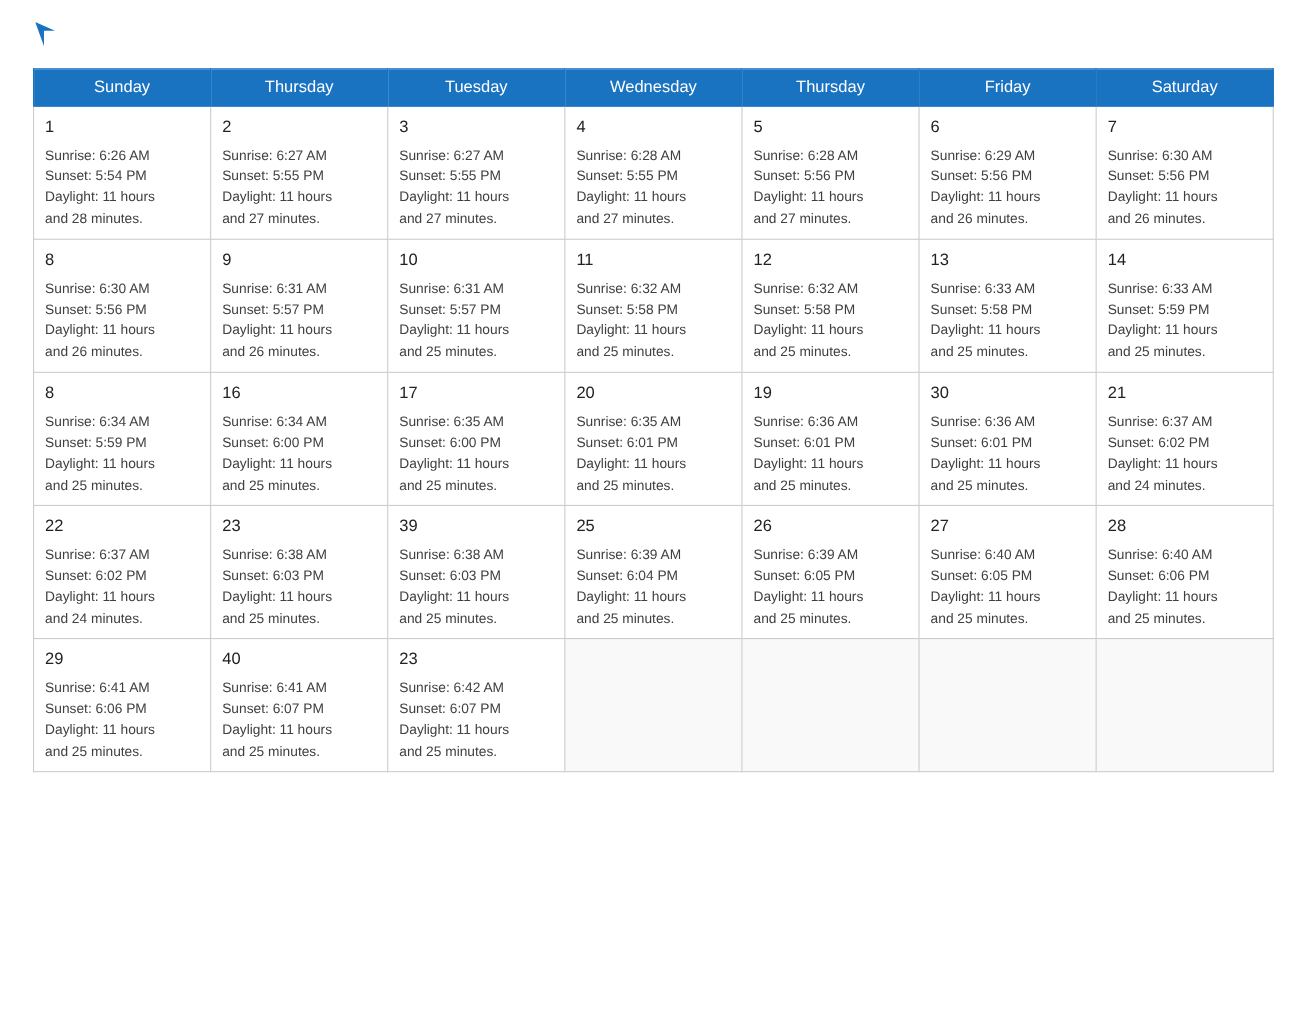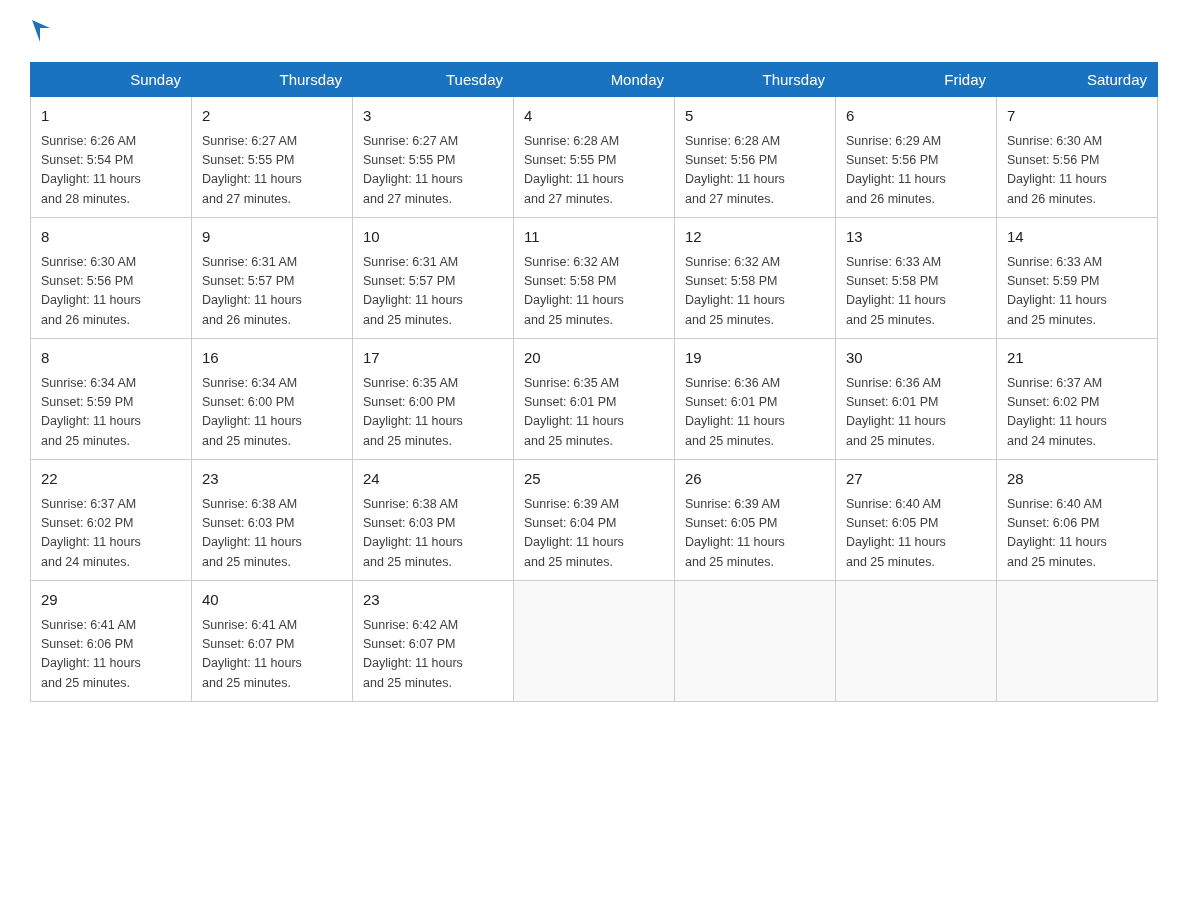--- a/index.html
+++ b/index.html
@@ -30,21 +30,21 @@
       margin-top: 4px;
     }
     .calendar {
       width: 100%;
       border-collapse: collapse;
     }
     .calendar th {
       background: #1a73c1;
       color: #fff;
       padding: 8px 10px;
-      text-align: right;
+      text-align: center;
       font-size: 15px;
       font-weight: normal;
       border: 1px solid #1a73c1;
     }
     .calendar td {
       vertical-align: top;
       padding: 8px 10px;
       border: 1px solid #ccc;
       width: calc(100% / 7);
       font-size: 13px;
@@ -100,21 +100,21 @@
     <div class="location"></div>
   </div>
 </div>
 
 <table class="calendar">
   <thead>
     <tr>
     <th>Sunday</th>
         <th>Thursday</th>
         <th>Tuesday</th>
-        <th>Monday</th>
+        <th>Wednesday</th>
         <th>Thursday</th>
         <th>Friday</th>
         <th>Saturday</th>
       </tr>
   </thead>
   <tbody id="calendar-body">
   <tr>
         <td>
           <span class="day-number">1</span>
           <div class="day-info">Sunrise: 6:26 AM<br>Sunset: 5:54 PM<br>Daylight: 11 hours<br>and 28 minutes.</div>
@@ -207,21 +207,21 @@
       <tr>
         <td>
           <span class="day-number">22</span>
           <div class="day-info">Sunrise: 6:37 AM<br>Sunset: 6:02 PM<br>Daylight: 11 hours<br>and 24 minutes.</div>
         </td>
         <td>
           <span class="day-number">23</span>
           <div class="day-info">Sunrise: 6:38 AM<br>Sunset: 6:03 PM<br>Daylight: 11 hours<br>and 25 minutes.</div>
         </td>
         <td>
-          <span class="day-number">24</span>
+          <span class="day-number">39</span>
           <div class="day-info">Sunrise: 6:38 AM<br>Sunset: 6:03 PM<br>Daylight: 11 hours<br>and 25 minutes.</div>
         </td>
         <td>
           <span class="day-number">25</span>
           <div class="day-info">Sunrise: 6:39 AM<br>Sunset: 6:04 PM<br>Daylight: 11 hours<br>and 25 minutes.</div>
         </td>
         <td>
           <span class="day-number">26</span>
           <div class="day-info">Sunrise: 6:39 AM<br>Sunset: 6:05 PM<br>Daylight: 11 hours<br>and 25 minutes.</div>
         </td>

